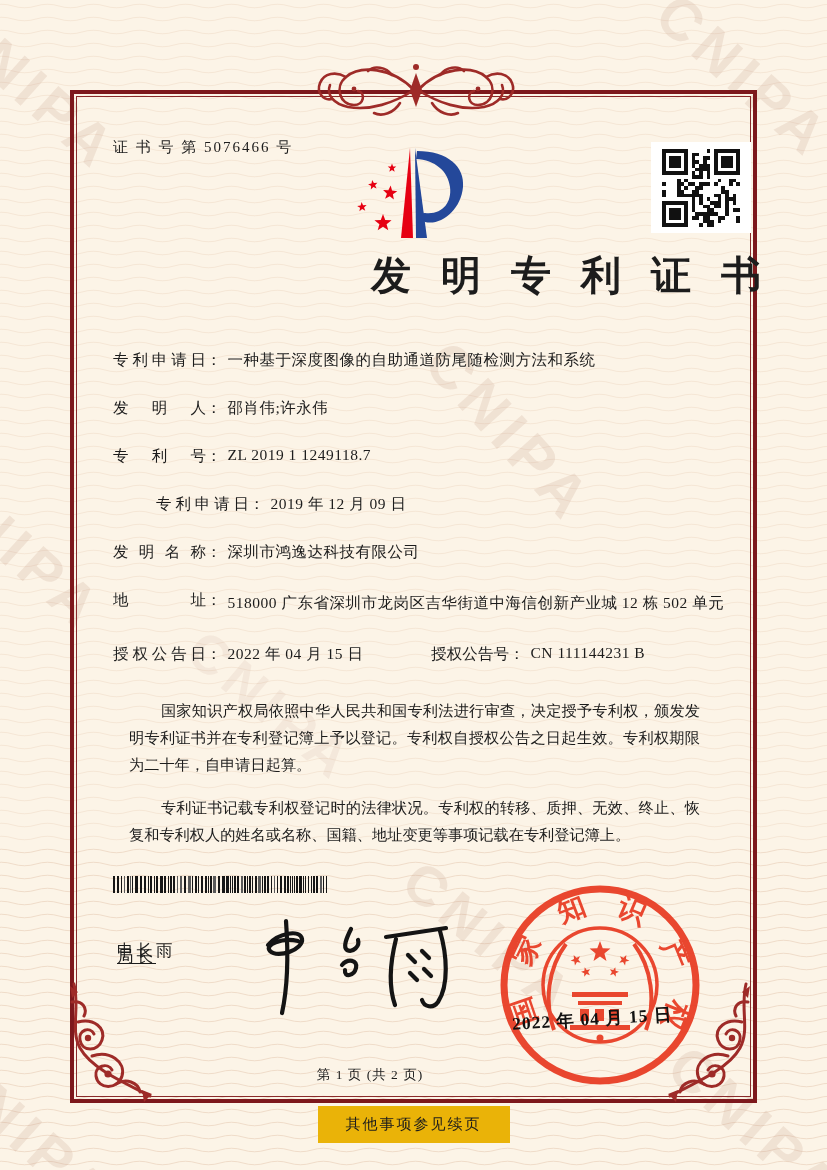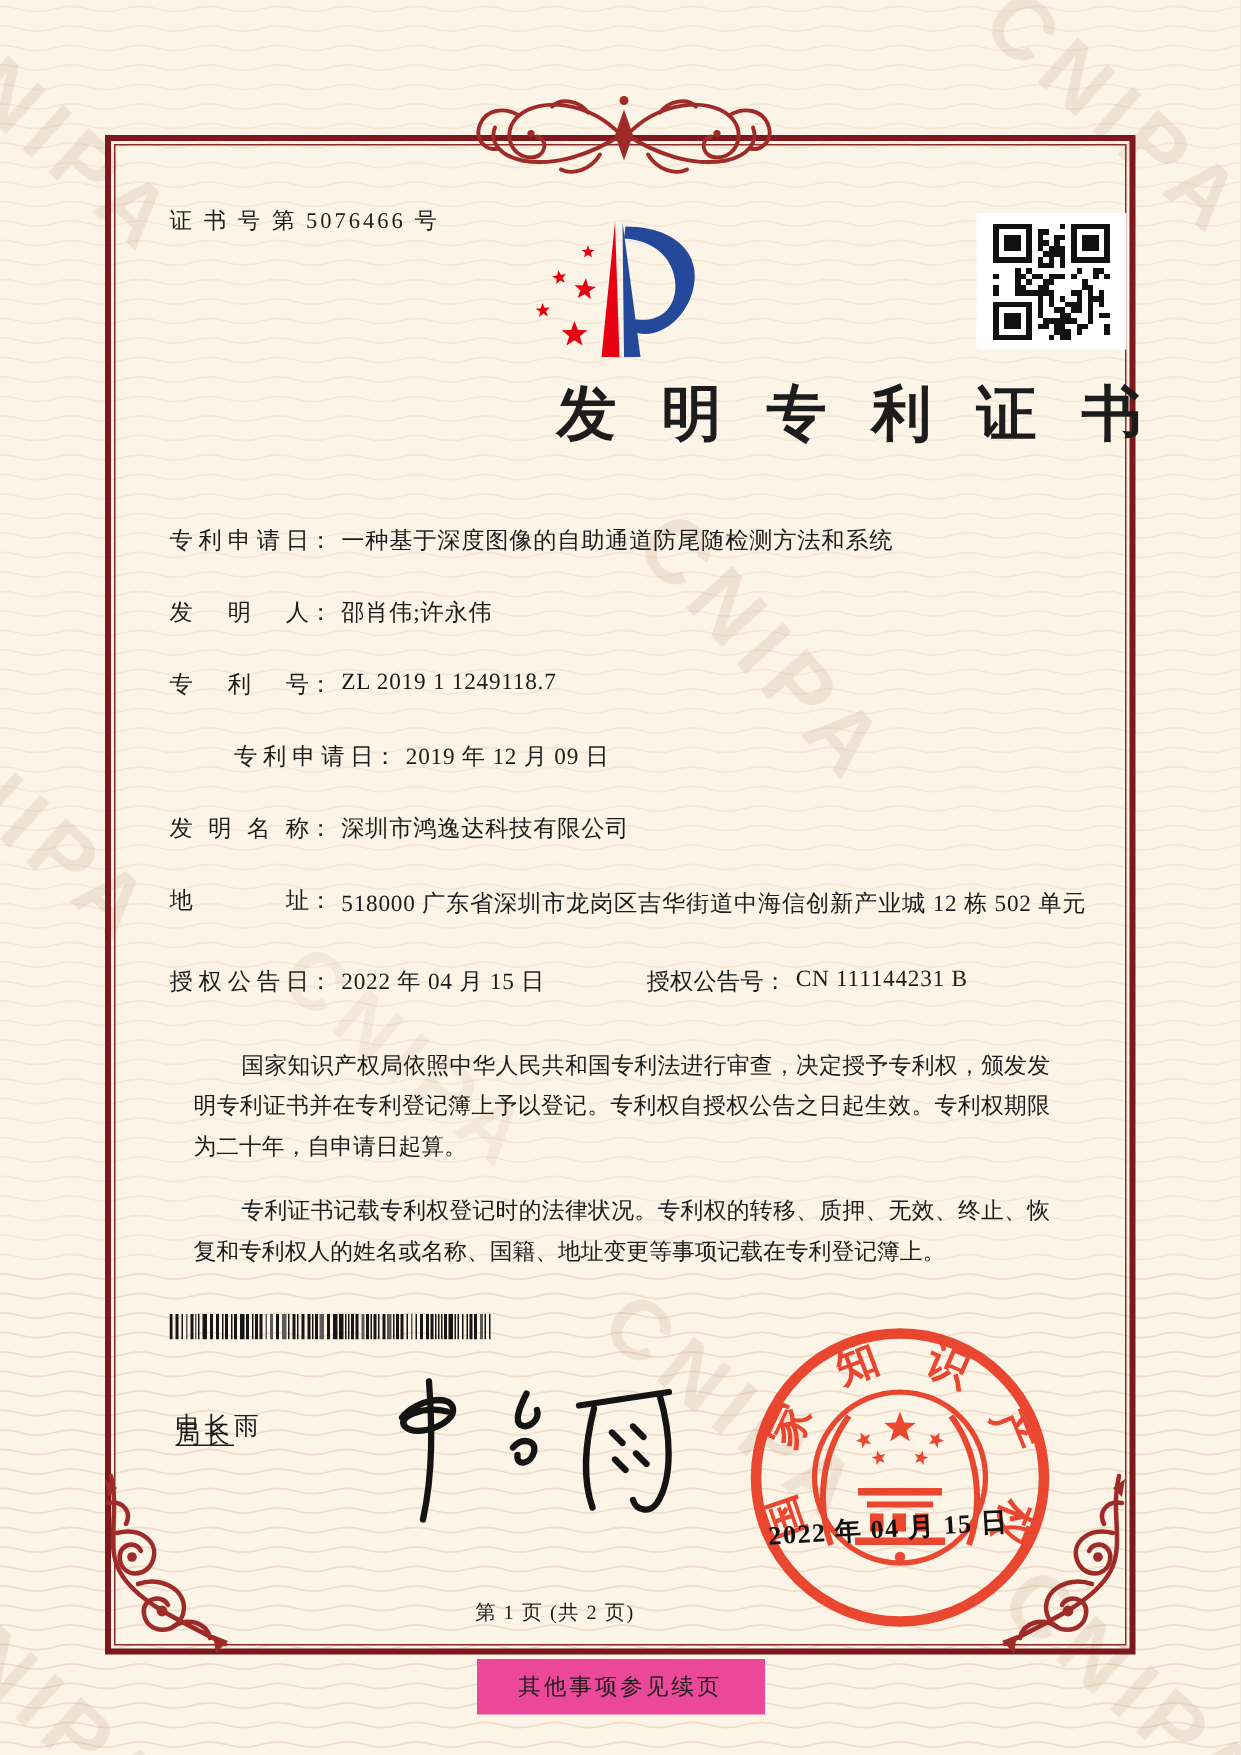--- a/index.html
+++ b/index.html
@@ -50,21 +50,21 @@
     line-height:1.78;text-align:justify;
   }
   .paras p{margin:16px;text-indent:2.1em;}
   .signer{position:absolute;left:117px;font-size:16.5px;letter-spacing:3px;}
   .footer-page{
     position:absolute;left:0;top:1066px;width:708px;text-align:center;
     font-size:13.5px;letter-spacing:1px;margin-left:16px;
   }
   .bottom-note{
     position:absolute;left:50%;top:1106px;transform:translateX(-50%);
-    background:#ec4899;padding:9px 28px;font-size:15px;letter-spacing:2px;
+    background:#eab308;padding:9px 28px;font-size:15px;letter-spacing:2px;
     white-space:nowrap;
   }
   .seal-date{
     position:absolute;left:512px;top:1006px;width:190px;font-size:17.5px;
     font-weight:600;color:#111;transform:rotate(-3.5deg);white-space:nowrap;
     letter-spacing:1px;
   }
 </style>
 </head>
 <body>

